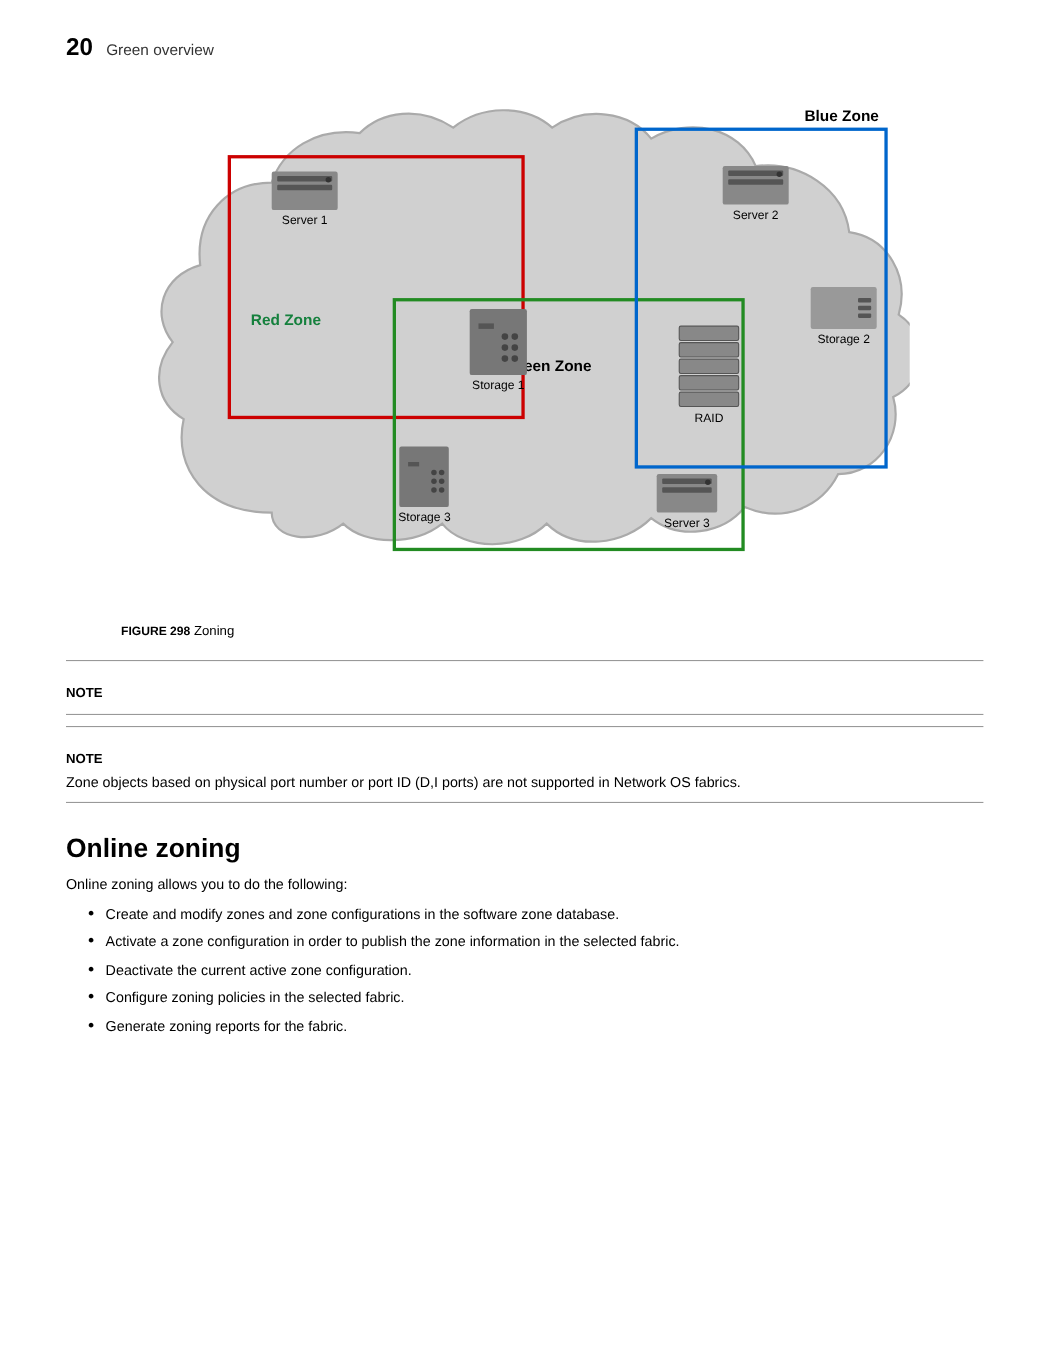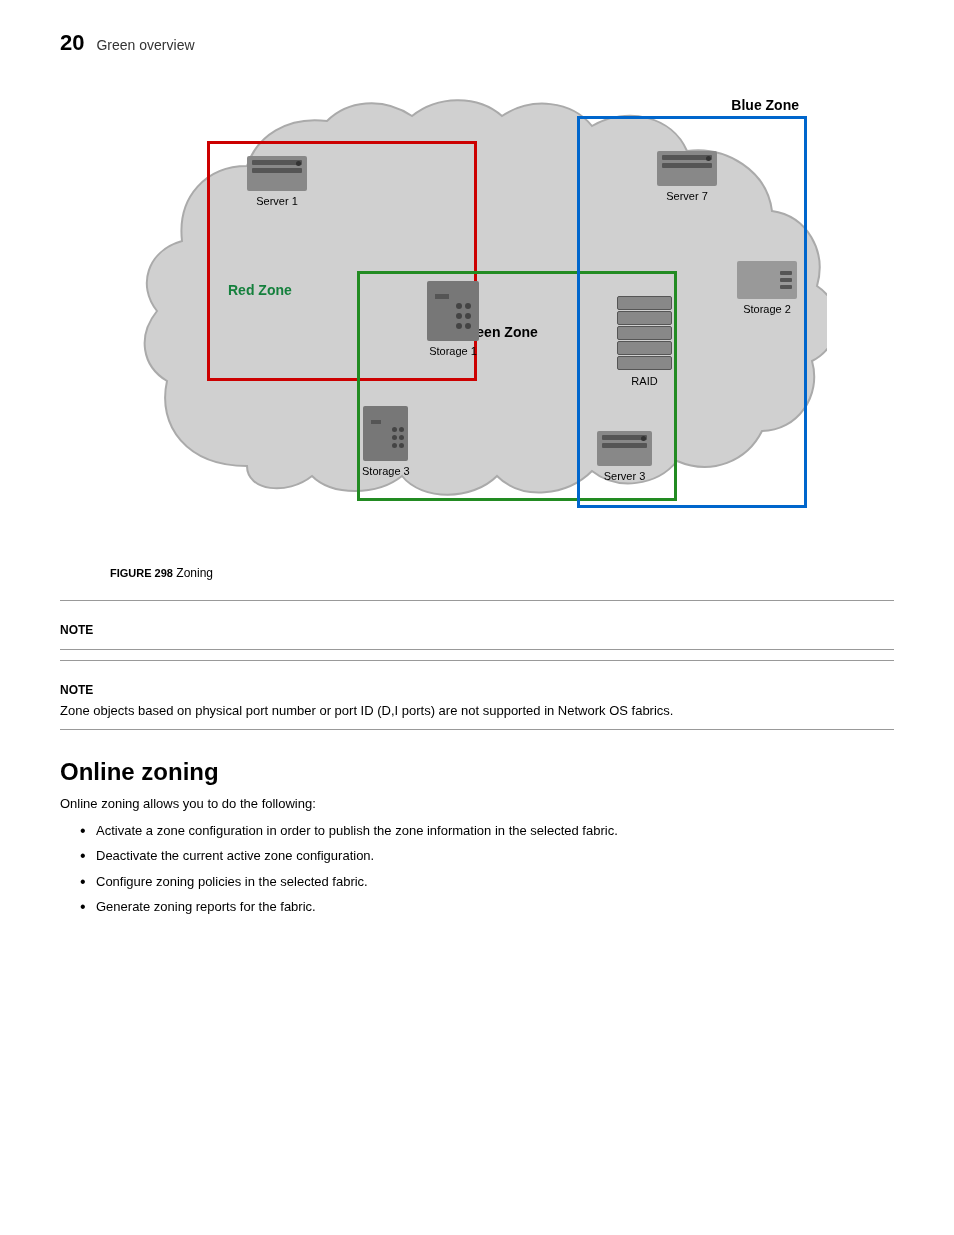--- a/index.html
+++ b/index.html
@@ -53,21 +53,21 @@
       width: 270px; height: 240px;
     }
     .zone-green {
       border-color: #228B22;
       left: 230px; top: 185px;
       width: 320px; height: 230px;
     }
     .zone-blue {
       border-color: #0066cc;
       left: 450px; top: 30px;
-      width: 230px; height: 392px;
+      width: 230px; height: 310px;
     }
     .zone-label {
       position: absolute;
       font-weight: bold;
       font-size: 14px;
     }
     .zone-label-red {
       color: #15803d;
       bottom: 80px;
       left: 18px;
@@ -319,21 +319,21 @@
       <div class="device-icon server-icon">
         <div class="dot"></div>
       </div>
       <span>Server 1</span>
     </div>
 
     <div class="device" style="left:530px; top:65px;">
       <div class="device-icon server-icon">
         <div class="dot"></div>
       </div>
-      <span>Server 7</span>
+      <span>Server 2</span>
     </div>
 
     <div class="device" style="left:300px; top:195px;">
       <div class="device-icon storage-box-icon">
         <div class="bar"></div>
         <div class="row">
             <div class="circle"></div>
             <div class="circle"></div>
           </div>
         <div class="row">
@@ -409,19 +409,20 @@
 
   <div class="note-box">
     <div class="note-title">NOTE</div>
     <div class="note-text">Zone objects based on physical port number or port ID (D,I ports) are not supported in Network OS fabrics.</div>
   </div>
 
   <h2 class="section-heading">Online zoning</h2>
   <p class="section-intro">Online zoning allows you to do the following:</p>
 
   <ul class="bullet-list">
+    <li>Create and modify zones and zone configurations in the software zone database.</li>
     <li>Activate a zone configuration in order to publish the zone information in the selected fabric.</li>
     <li>Deactivate the current active zone configuration.</li>
     <li>Configure zoning policies in the selected fabric.</li>
     <li>Generate zoning reports for the fabric.</li>
   </ul>
 
 </div>
 
 </body></html>

